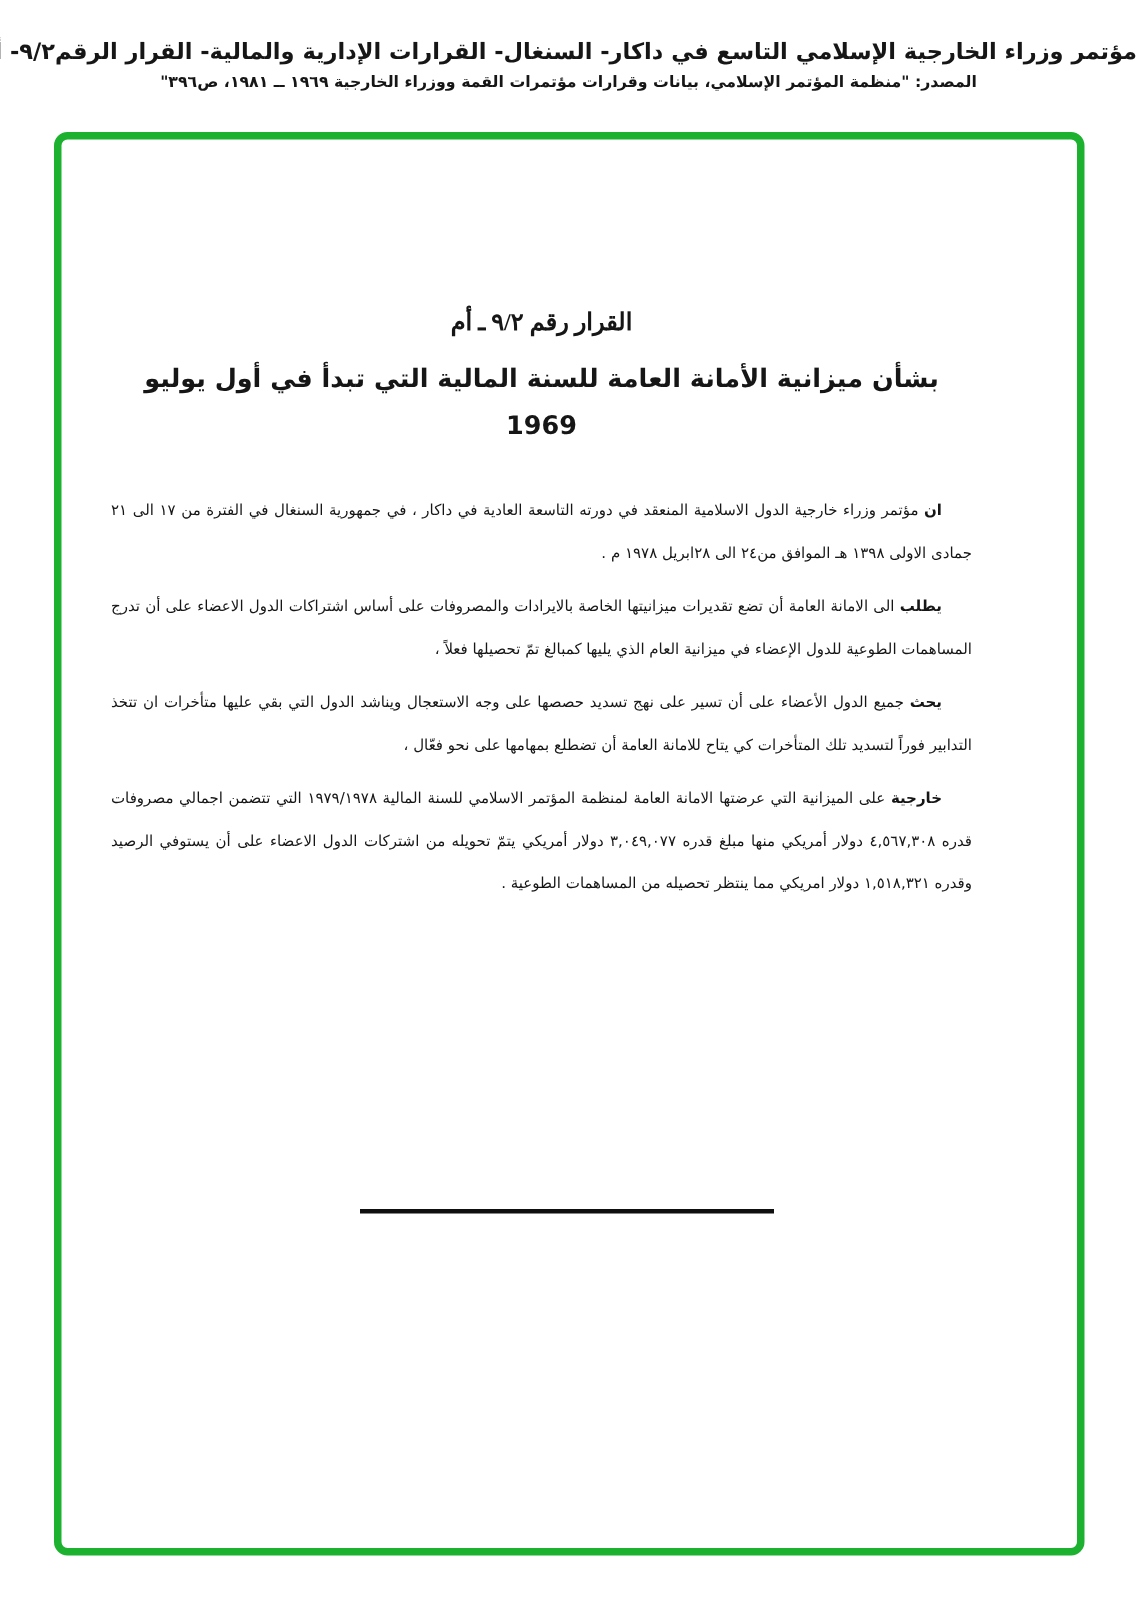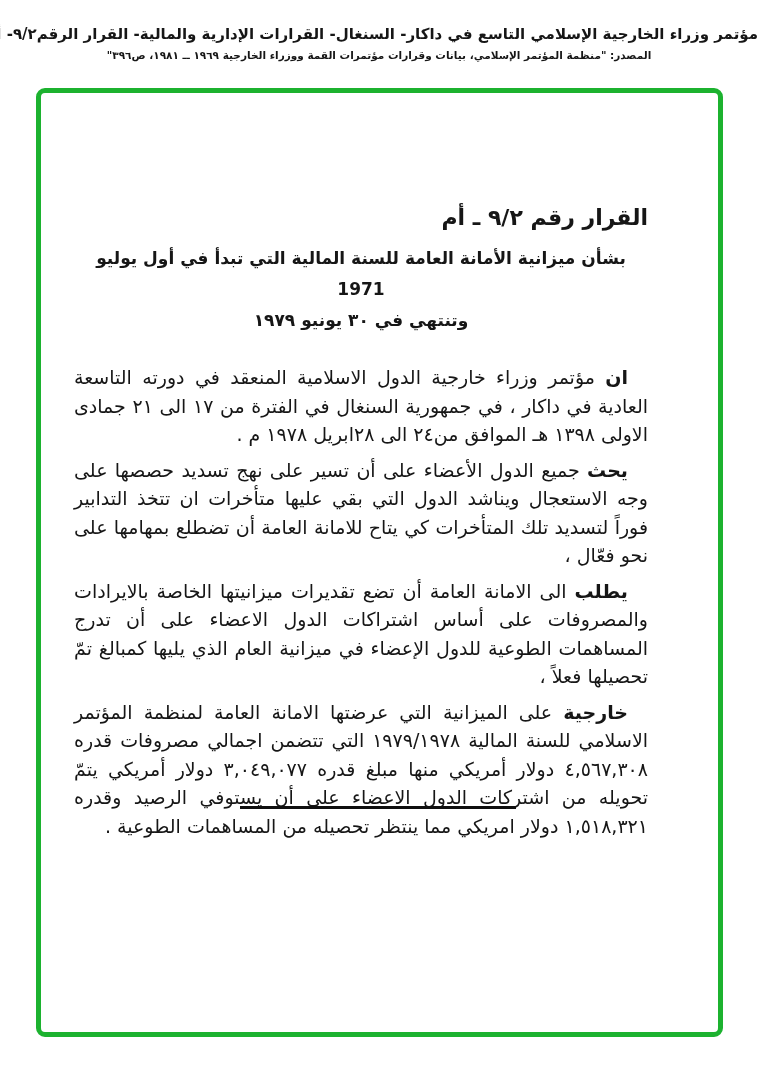--- a/index.html
+++ b/index.html
@@ -45,34 +45,36 @@
     border-radius:9px;
     background:#ffffff;
   }
   .content{
     position:absolute;
     top:112px;
     right:70px;
     left:33px;
   }
   .res-num{
-    font-size:22px;
+    text-align:center;
+    font-size:16px;
     font-weight:bold;
     margin-bottom:13px;
+    font-family:Liberation Serif, serif;
   }
   .subject{
     text-align:center;
     font-size:17px;
     font-weight:bold;
     line-height:31px;
     margin-bottom:27px;
   }
   .par{
     margin:0 0 7px 0;
-    font-size:19px;
+    font-size:10px;
     line-height:28.5px;
     text-align:justify;
     text-indent:20px;
   }
   .par .lead{
     font-weight:bold;
   }
   .rule{
     position:absolute;
     top:806px;
@@ -91,30 +93,29 @@
     <div class="header-line1">مؤتمر وزراء الخارجية الإسلامي التاسع في داكار- السنغال- القرارات الإدارية والمالية- القرار الرقم٩/٢- أم</div>
     <div class="header-line2">المصدر: "منظمة المؤتمر الإسلامي، بيانات وقرارات مؤتمرات القمة ووزراء الخارجية ١٩٦٩ ــ ١٩٨١، ص٣٩٦"</div>
   </div>
 
   <div class="frame">
     <div class="content">
 
       <div class="res-num">القرار رقم ٩/٢ ـ أم</div>
 
       <div class="subject">
-        <div>بشأن ميزانية الأمانة العامة للسنة المالية التي تبدأ في أول يوليو 1971</div>
-        <div>وتنتهي في ٣٠ يونيو ١٩٧٩</div>
+        <div>بشأن ميزانية الأمانة العامة للسنة المالية التي تبدأ في أول يوليو 1969</div>
       </div>
 
       <p class="par"><span class="lead">ان</span><span> مؤتمر وزراء خارجية الدول الاسلامية المنعقد في دورته التاسعة العادية في داكار ، في جمهورية السنغال في الفترة من ١٧ الى ٢١ جمادى الاولى ١٣٩٨ هـ الموافق من٢٤ الى ٢٨ابريل ١٩٧٨ م .</span></p>
 
 
+      <p class="par"><span class="lead">يطلب</span><span> الى الامانة العامة أن تضع تقديرات ميزانيتها الخاصة بالايرادات والمصروفات على أساس اشتراكات الدول الاعضاء على أن تدرج المساهمات الطوعية للدول الإعضاء في ميزانية العام الذي يليها كمبالغ تمّ تحصيلها فعلاً ،</span></p>
+
       <p class="par"><span class="lead">يحث</span><span> جميع الدول الأعضاء على أن تسير على نهج تسديد حصصها على وجه الاستعجال ويناشد الدول التي بقي عليها متأخرات ان تتخذ التدابير فوراً لتسديد تلك المتأخرات كي يتاح للامانة العامة أن تضطلع بمهامها على نحو فعّال ،</span></p>
-
-      <p class="par"><span class="lead">يطلب</span><span> الى الامانة العامة أن تضع تقديرات ميزانيتها الخاصة بالايرادات والمصروفات على أساس اشتراكات الدول الاعضاء على أن تدرج المساهمات الطوعية للدول الإعضاء في ميزانية العام الذي يليها كمبالغ تمّ تحصيلها فعلاً ،</span></p>
 
       <p class="par"><span class="lead">خارجية</span><span> على الميزانية التي عرضتها الامانة العامة لمنظمة المؤتمر الاسلامي للسنة المالية ١٩٧٩/١٩٧٨ التي تتضمن اجمالي مصروفات قدره ٤,٥٦٧,٣٠٨ دولار أمريكي منها مبلغ قدره ٣,٠٤٩,٠٧٧ دولار أمريكي يتمّ تحويله من اشتركات الدول الاعضاء على أن يستوفي الرصيد وقدره ١,٥١٨,٣٢١ دولار امريكي مما ينتظر تحصيله من المساهمات الطوعية .</span></p>
 
     </div>
   </div>
 
   <div class="rule"></div>
 
 </div>
 

